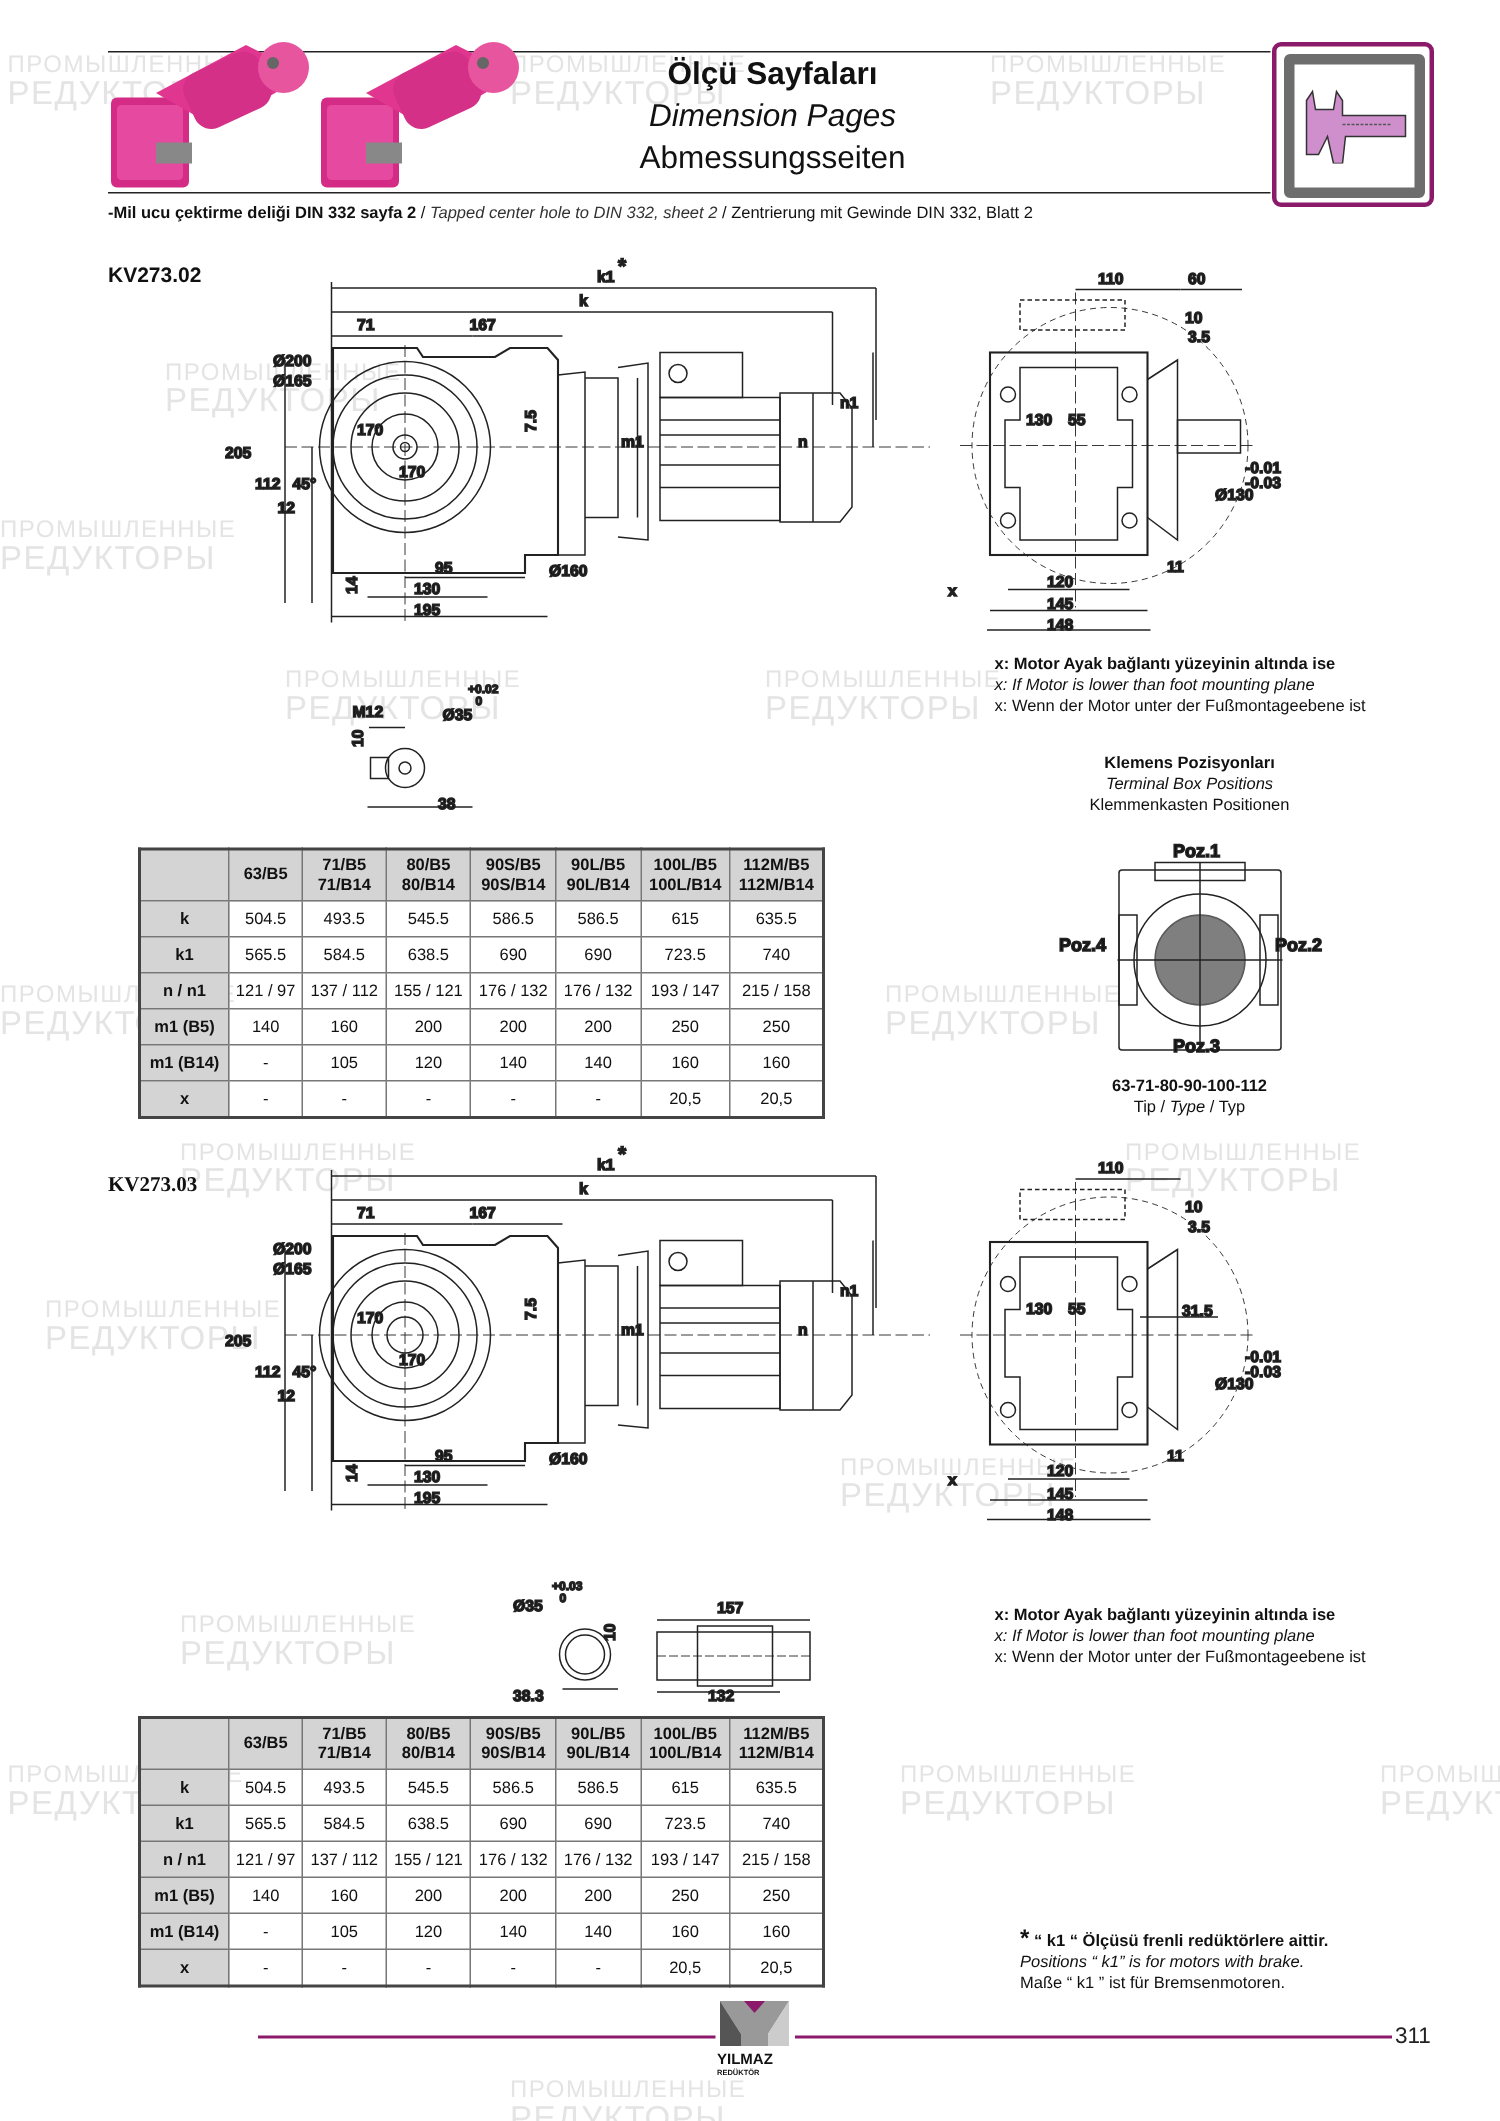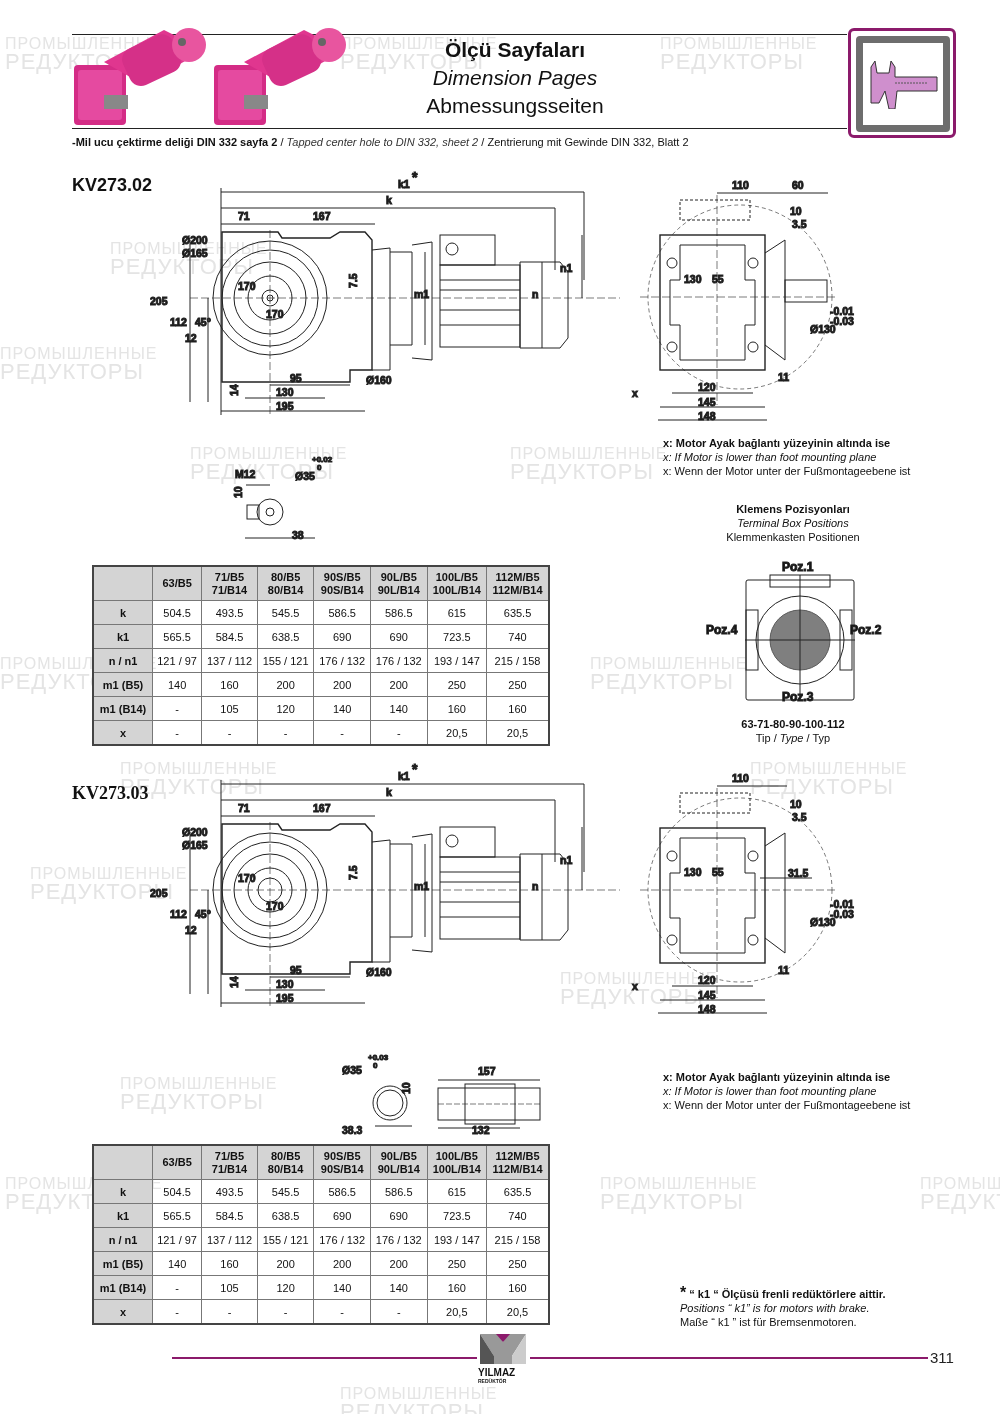--- a/index.html
+++ b/index.html
@@ -6,21 +6,21 @@
   body{width:1000px;height:1414px;position:relative;overflow:hidden;font-family:"Liberation Sans",sans-serif;color:#111;}
   .abs{position:absolute;}
   .wm{position:absolute;color:#e4e4e4;font-size:16px;line-height:18px;letter-spacing:1px;pointer-events:none;}
   .wm b{display:block;font-size:22px;font-weight:normal;}
   .hline{position:absolute;height:0;border-top:1.5px solid #222;}
   .title1{font-weight:bold;font-size:21px;}
   .title2{font-style:italic;font-size:21px;}
   .title3{font-size:21px;}
   .sub{font-size:11px;text-align:center;}
   .sub i{color:#333;}
-  .model{font-weight:bold;font-size:18px;}
+  .model{font-weight:bold;font-size:14px;}
   table.dim{position:absolute;border-collapse:collapse;font-size:11px;}
   table.dim td,table.dim th{border:1px solid #777;text-align:center;padding:0;height:23px;}
   table.dim th{background:#d4d4d4;font-weight:bold;font-size:11px;line-height:13px;}
   table.dim td.rh{background:#d4d4d4;font-weight:bold;}
   table.dim{border:2px solid #444;}
   .note{font-size:11px;line-height:14px;}
   .note .b{font-weight:bold;}
   .note .i{font-style:italic;}
   svg text{font-family:"Liberation Sans",sans-serif;font-weight:bold;font-size:10.5px;fill:#111;}
 </style>

